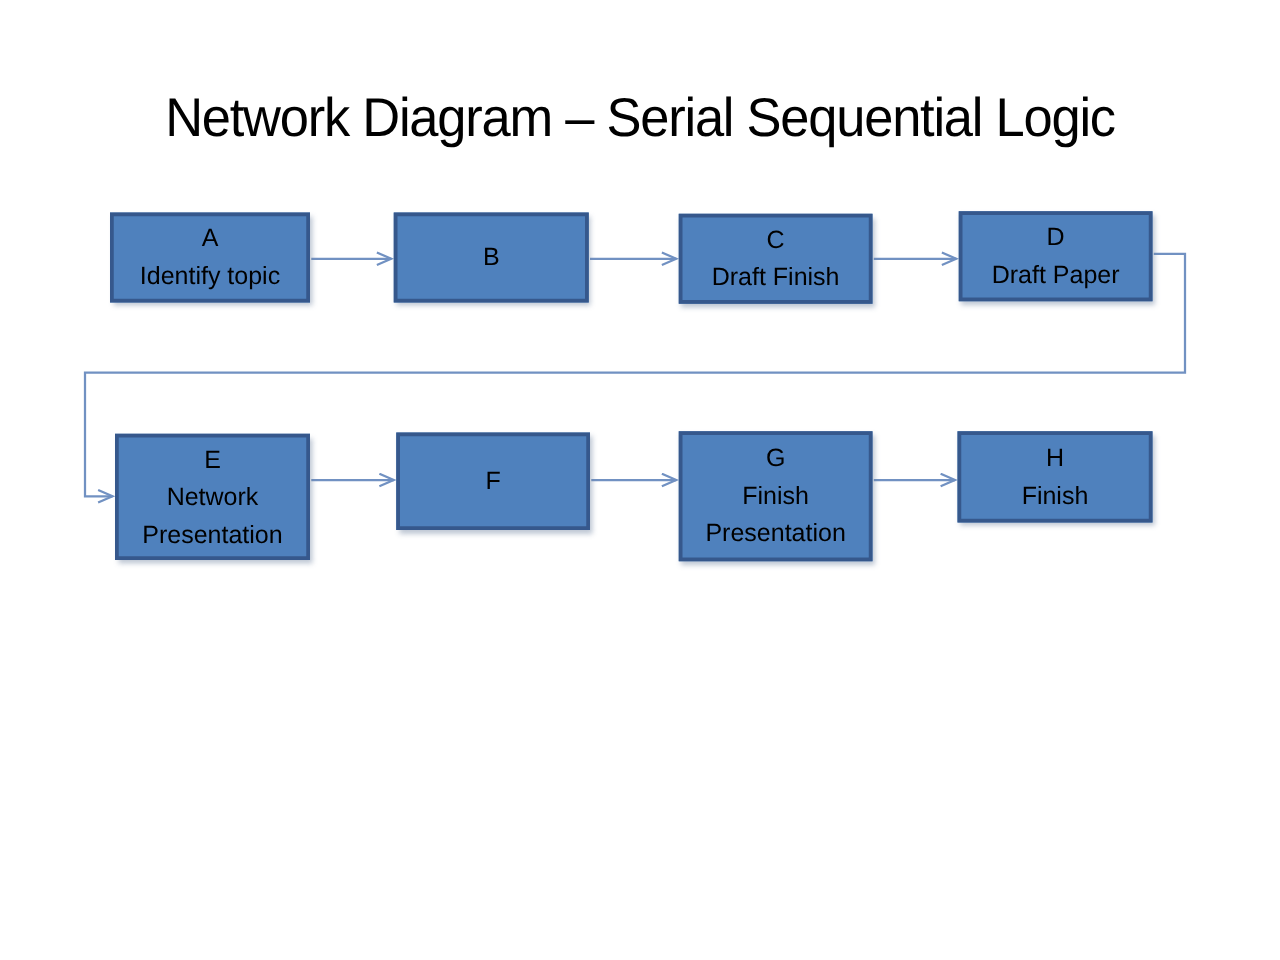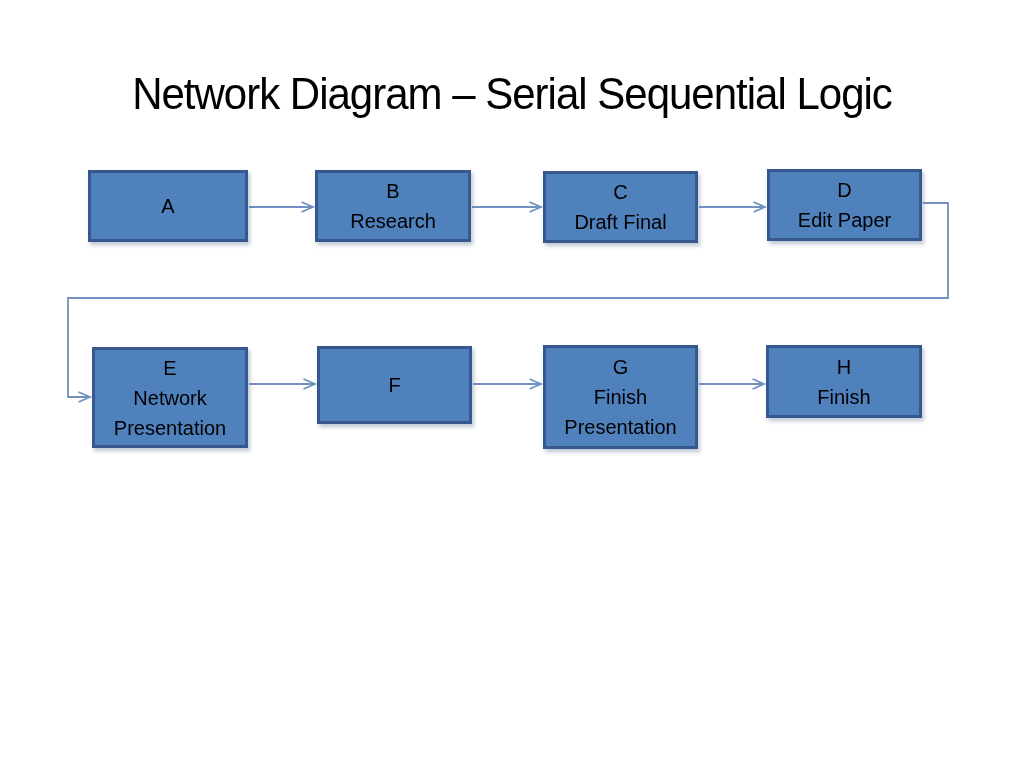--- a/index.html
+++ b/index.html
@@ -78,35 +78,35 @@
     <polyline points="472,207 541,207" marker-end="url(#arrowOpen)"></polyline>
     <polyline points="699,207 765,207" marker-end="url(#arrowOpen)"></polyline>
     <polyline points="923,203 948,203 948,298 68,298 68,397 90,397" marker-end="url(#arrowOpen)"></polyline>
     <polyline points="249,384 315,384" marker-end="url(#arrowOpen)"></polyline>
     <polyline points="473,384 541,384" marker-end="url(#arrowOpen)"></polyline>
     <polyline points="699,384 764,384" marker-end="url(#arrowOpen)"></polyline>
   </svg>
 
   <div class="node node-a">
     <span>A</span>
+    <span>Identify topic</span>
   </div>
 
   <div class="node node-b">
     <span>B</span>
-    <span>Research</span>
   </div>
 
   <div class="node node-c">
     <span>C</span>
-    <span>Draft Final</span>
+    <span>Draft Finish</span>
   </div>
 
   <div class="node node-d">
     <span>D</span>
-    <span>Edit Paper</span>
+    <span>Draft Paper</span>
   </div>
 
   <div class="node node-e">
     <span>E</span>
     <span>Network</span>
     <span>Presentation</span>
   </div>
 
   <div class="node node-f">
     <span>F</span>

